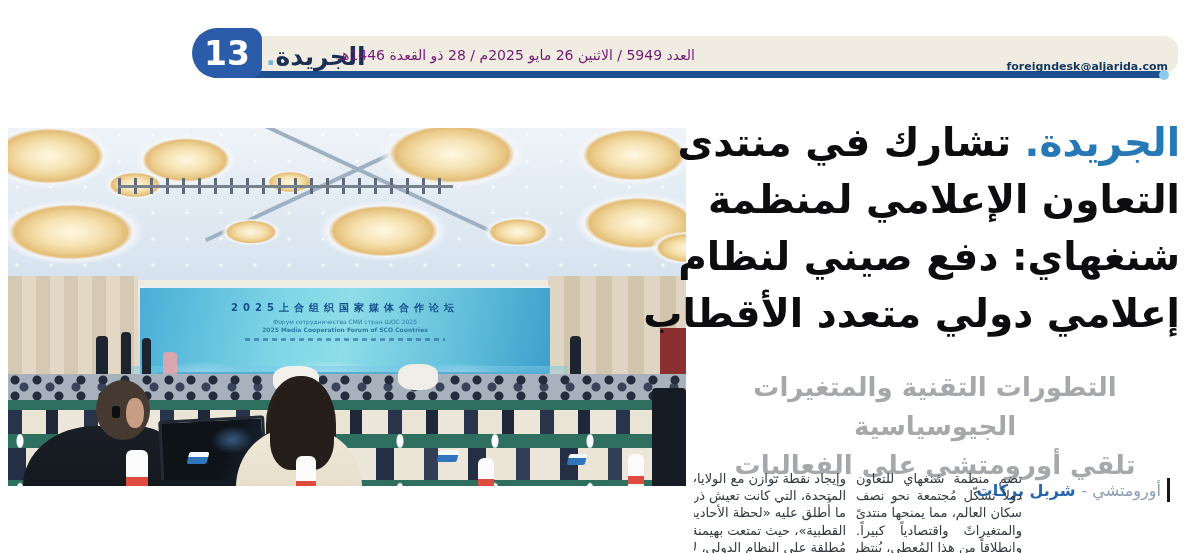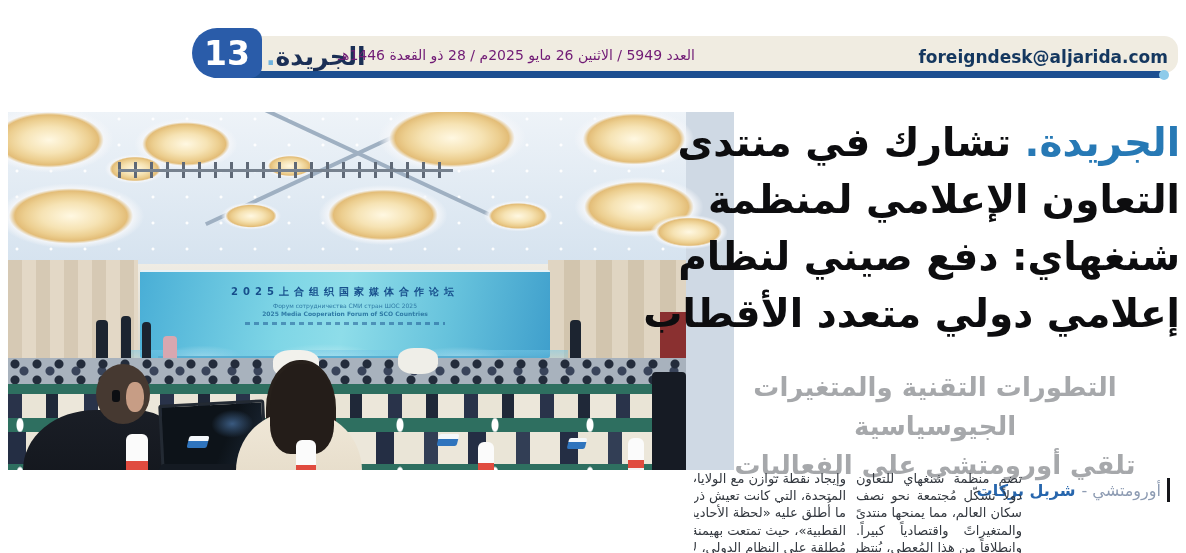--- a/index.html
+++ b/index.html
@@ -10,26 +10,26 @@
   .beige-band{position:absolute;left:238px;top:36px;width:940px;height:37px;background:#f0ece1;border-radius:0 14px 14px 0;}
   .section-box{position:absolute;left:8px;top:29px;width:178px;height:48px;background:#2a5ca9;
                border-radius:6px 18px 18px 6px;color:#fff;font-weight:bold;font-size:26px;
                display:flex;align-items:center;justify-content:center;direction:rtl;}
   .pagenum{position:absolute;left:192px;top:28px;width:70px;height:50px;background:#2a5ca9;
            border-radius:26px 12px 12px 26px;color:#fff;font-weight:bold;font-size:33px;
            display:flex;align-items:center;justify-content:center;}
   .logo{position:absolute;left:266px;top:42px;font-size:25px;font-weight:bold;color:#1b2f55;direction:rtl;}
   .logo .dot{color:#6fb3df;}
   .issue-info{position:absolute;right:491px;top:47px;font-size:14px;color:#701a75;direction:rtl;white-space:nowrap;}
-  .email{position:absolute;right:18px;top:47px;font-size:17px;font-weight:bold;color:#14375f;}
+  .email{position:absolute;right:18px;top:60px;font-size:11px;font-weight:bold;color:#14375f;}
   .rule{position:absolute;left:212px;top:71px;width:956px;height:7px;background:#1d4f91;border-radius:4px;}
   .rule-dot{position:absolute;left:1159px;top:70px;width:10px;height:10px;background:#8ecbea;border-radius:50%;}
 
   
-  .photo{position:absolute;left:8px;top:112px;width:678px;height:358px;overflow:hidden;background:#cfd9e4;padding-left:48px;}
+  .photo{position:absolute;left:8px;top:128px;width:678px;height:358px;overflow:hidden;background:#cfd9e4;}
   .ceiling{position:absolute;left:0;top:0;width:678px;height:168px;
            background-image:radial-gradient(circle 1.2px at 9px 7px,rgba(255,255,255,.95) 0 1.2px,transparent 1.8px),
                             linear-gradient(#eef3f8,#d3e1ee);
            background-size:34px 26px,100% 100%;}
   .beam{position:absolute;height:4px;background:#9fb0c2;width:380px;}
   .ch{position:absolute;border-radius:50%;
       background:radial-gradient(closest-side,#fff8e2 0%,#f6e3b4 35%,#ecce8f 55%,#e3bd78 66%,rgba(244,246,249,.9) 73%,rgba(244,246,249,0) 86%);}
   .truss-lights{position:absolute;left:110px;top:50px;width:335px;height:16px;
       background:repeating-linear-gradient(90deg,#5f6977 0 3px,transparent 3px 16px);}
   .truss-bar{position:absolute;left:110px;top:57px;width:335px;height:3px;background:#77828f;}

